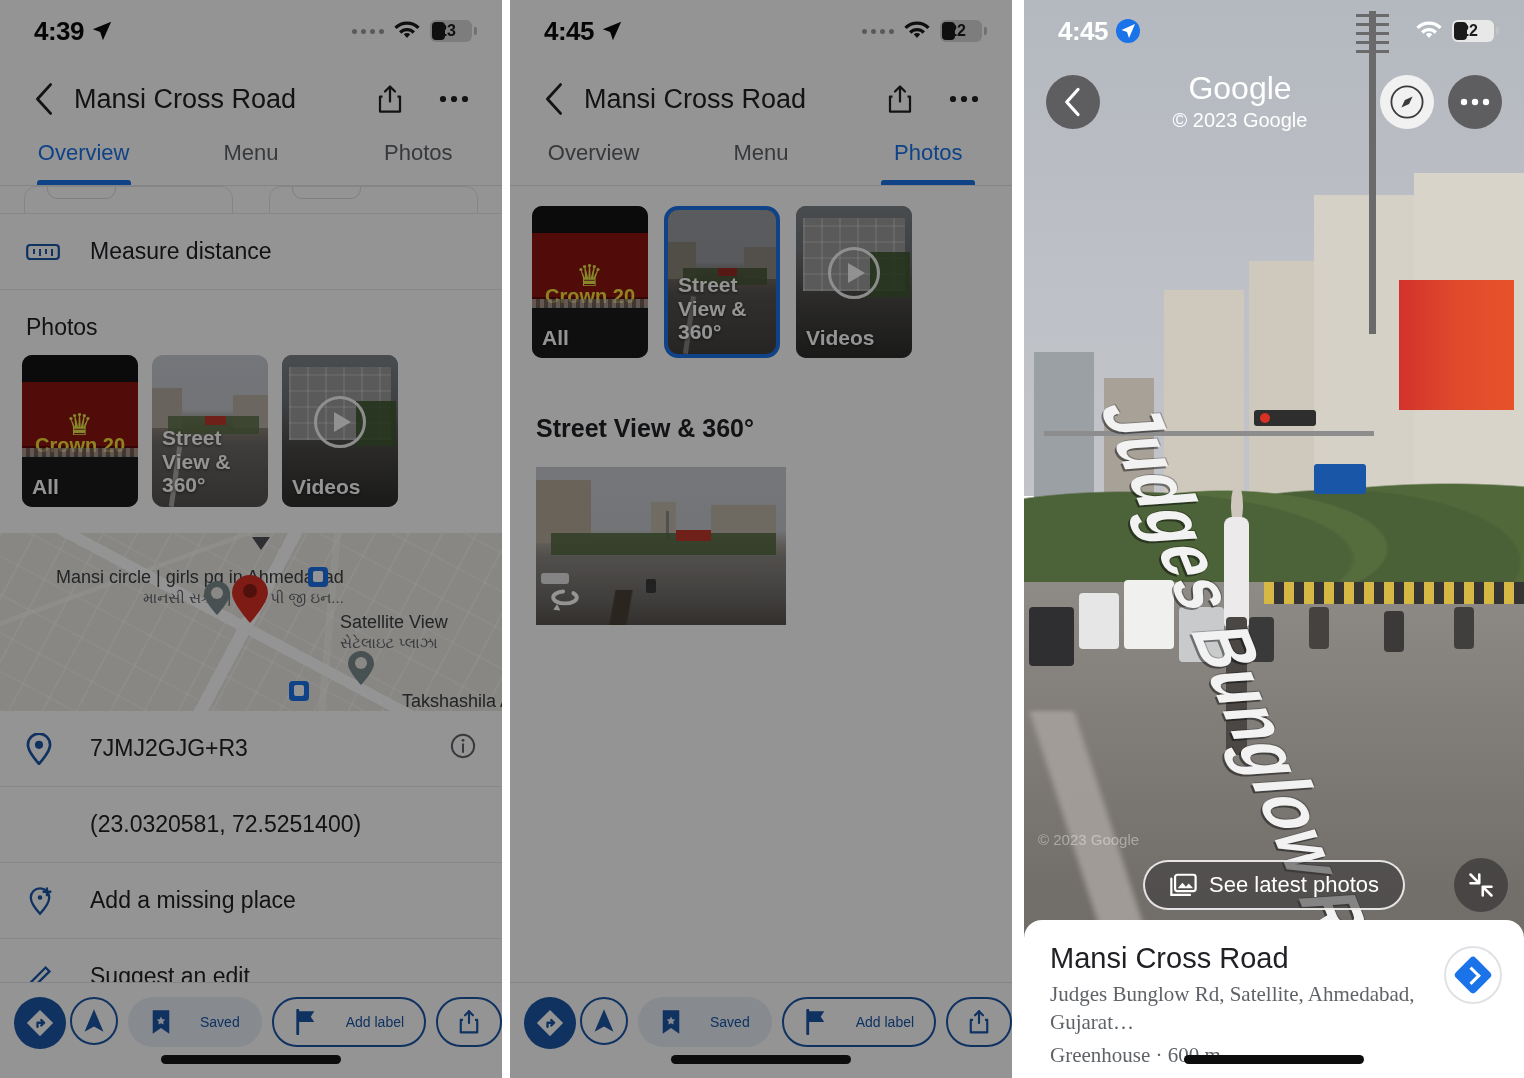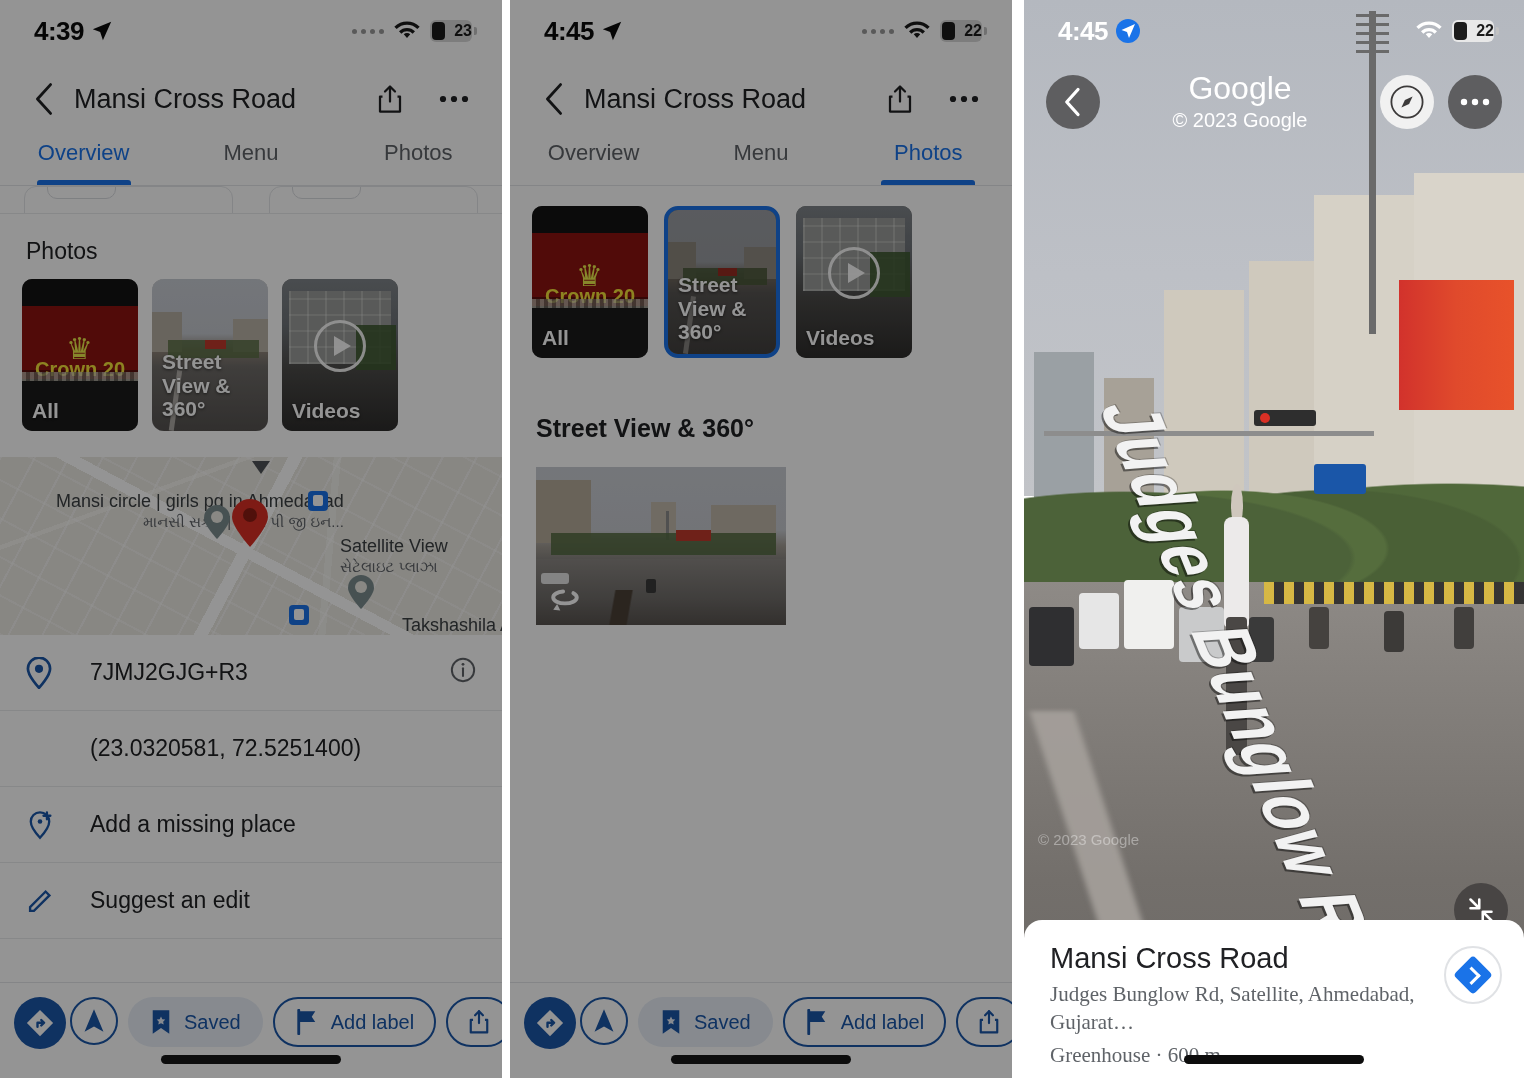--- a/index.html
+++ b/index.html
@@ -54,21 +54,21 @@
   .statusbar.dark { color: #ffffff; background: transparent; }
   .sb-time { display: flex; align-items: center; gap: 7px; letter-spacing: -0.5px; }
   .sb-loc { display:inline-block; }
   .sb-right { margin-left: auto; display: flex; align-items: center; gap: 9px; }
   .sb-dots { display:flex; gap:4px; align-items:center; }
   .sb-dots i { width:5px; height:5px; border-radius:50%; background:#9a9a9a; display:block; }
   .batt {
     position: relative; width: 42px; height: 22px;
     border-radius: 6px; background: #d8d8d8;
     display: flex; align-items: center; justify-content: flex-end;
-    padding-right: 0;
+    padding-right: 16px;
   }
   .batt.dark { background:#e8e8e8; }
   .batt::before {
     content:""; position:absolute; left:2px; top:2px; bottom:2px; width:13px;
     border-radius:4px; background:#1b1b1b;
   }
   .batt::after {
     content:""; position:absolute; right:-5px; top:7px; width:3px; height:8px;
     border-radius:0 2px 2px 0; background:#c2c2c2;
   }
@@ -279,22 +279,22 @@
     background:#1a56a8; display:flex;align-items:center;justify-content:center;
     flex:0 0 auto; margin-right:-6px;
   }
   .ab-circ {
     width: 48px; height:48px; border-radius:50%;
     border: 2px solid #1a56a8; display:flex;align-items:center;justify-content:center;
     flex:0 0 auto;
   }
   .pill {
     height: 50px; border-radius: 26px; border:2px solid #1a56a8;
-    display:flex; align-items:center; gap: 12px; padding: 0 20px;
-    color:#1a56a8; font-size: 20px; flex:0 0 auto; white-space:nowrap;
+    display:flex; align-items:center; gap: 28px; padding: 0 20px;
+    color:#1a56a8; font-size: 14px; flex:0 0 auto; white-space:nowrap;
   }
   .pill.filled { background:#e8eef7; border-color:transparent; }
   .home-indicator {
     position:absolute; left:50%; transform:translateX(-50%); bottom: 14px;
     width: 180px; height: 9px; border-radius: 6px; background:#0d0d0d;
     z-index: 70;
   }
 
   
   .p2-chipbar { background:#ffffff; padding: 20px 22px 26px 22px; display:flex; gap: 16px; }
@@ -496,20 +496,29 @@
 
       <div class="cutoff-row">
         <div class="cutcard">
           <div class="cutchip">500</div>
         </div>
         <div class="cutcard">
           <div class="cutchip">202</div>
         </div>
       </div>
 
+      <div class="row">
+        <span class="ico">
+          <svg width="34" height="22" viewBox="0 0 34 22">
+              <rect x="1.2" y="4" width="31.6" height="14" rx="3" fill="none" stroke="#1a56a8" stroke-width="2.2"></rect>
+              <path d="M8 8v5M14 8v7M20 8v5M26 8v7" stroke="#1a56a8" stroke-width="2"></path>
+            </svg>
+        </span>
+        <span class="txt">Measure distance</span>
+      </div>
 
       <div class="section-title">Photos</div>
 
       <div class="chips">
         <div class="chip">
           <div class="thumb-crown">
             <div class="crown-glyph">♛</div>
             <div class="crown-word">Crown 20</div>
             <div class="crown-strip"></div>
           </div>
@@ -887,20 +896,28 @@
           <svg width="30" height="10" viewBox="0 0 30 8">
               <circle cx="4" cy="4" r="3.2" fill="#ffffff"></circle>
               <circle cx="15" cy="4" r="3.2" fill="#ffffff"></circle>
               <circle cx="26" cy="4" r="3.2" fill="#ffffff"></circle>
             </svg>
         </div>
       </div>
     </div>
 
     <div class="sv-bottombtns">
+      <div class="latest-pill">
+        <svg width="28" height="24" viewBox="0 0 24 20">
+            <rect x="5.2" y="1.2" width="17.6" height="14" rx="2" fill="none" stroke="#fff" stroke-width="1.9"></rect>
+            <path d="M7.5 12.8 11.5 8l3 3.4 2.4-2.6 3.8 4z" fill="#fff"></path>
+            <path d="M2 4.5v14h16" fill="none" stroke="#fff" stroke-width="1.9" stroke-linecap="round"></path>
+          </svg>
+        <span>See latest photos</span>
+      </div>
       <div class="collapse-btn">
         <svg width="28" height="28" viewBox="0 0 24 24">
             <path d="M3 3l7.5 7.5M10.5 3v7.5H3M21 21l-7.5-7.5M13.5 21v-7.5H21" fill="none" stroke="#ffffff" stroke-width="2.2" stroke-linecap="round" stroke-linejoin="round"></path>
           </svg>
       </div>
     </div>
 
     <div class="sv-card">
       <h2>Mansi Cross Road</h2>
       <p>Judges Bunglow Rd, Satellite, Ahmedabad, Gujarat…</p>

